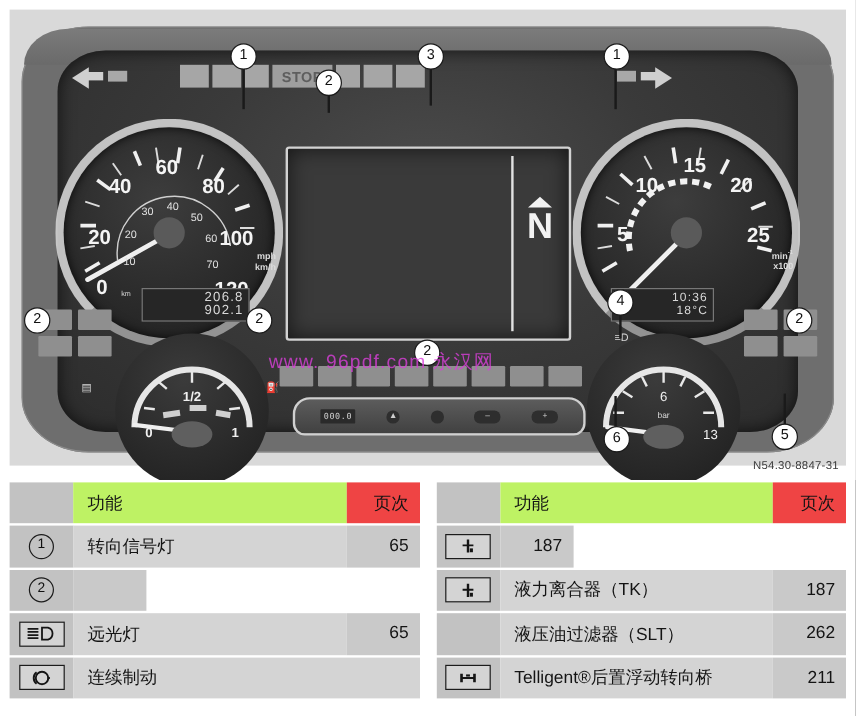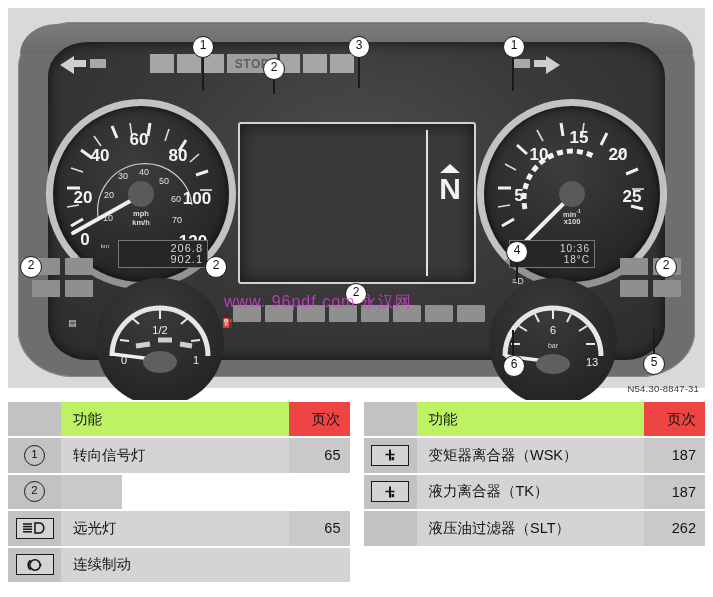--- a/index.html
+++ b/index.html
@@ -65,26 +65,26 @@
     box-shadow:inset 0 0 10px #000;
   }
   .gauge-ring{
     position:absolute;inset:-6px;border-radius:50%;
     border:7px solid #cfcfcf;
     border-bottom-color:#9b9b9b;
     opacity:.92;
   }
   .gauge svg{position:absolute;inset:0;}
   .unit-lbl{
-    position:absolute;left:0;right:0;text-align:center;
+    position:absolute;left:0;right:0;text-align:right;
     color:#dcdcdc;font-size:7.5px;line-height:9px;font-weight:bold;
   }
 
   
-  .fuel{left:96px;top:278px;width:128px;height:128px;}
+  .fuel{left:96px;top:278px;width:128px;height:128px;font-weight:bold;}
   .press{right:96px;top:278px;width:128px;height:128px;}
   .small-face{
     position:absolute;inset:0;border-radius:50%;
     background:radial-gradient(circle at 45% 30%, #3b3b3b 0%, #292929 60%, #1d1d1d 100%);
   }
 
   
   .lcd{
     position:absolute;left:238px;top:122px;width:234px;height:158px;
     background:#3a3a3a;border:2px solid #d2d2d2;border-radius:3px;
@@ -390,20 +390,33 @@
       <div class="lamp"></div>
       <div class="lamp"></div>
       <div class="lamp"></div>
       <div class="lamp"></div>
       <div class="lamp"></div>
       <div class="lamp"></div>
       <div class="lamp"></div>
       <div class="lamp"></div>
     </div>
 
+    <div class="ctrl-pod">
+      <div class="pod-lcd">000.0</div>
+      <div class="pod-btn round">
+          <span class="gl">▲</span>
+        </div>
+      <div class="pod-btn round"></div>
+      <div class="pod-btn">
+          <span class="gl">–</span>
+        </div>
+      <div class="pod-btn">
+          <span class="gl">+</span>
+        </div>
+    </div>
 
     <div class="tell-glyph" style="left:68px;top:318px;">▤</div>
     <div class="tell-glyph" style="left:222px;top:318px;">⛽</div>
     <div class="tell-glyph" style="left:512px;top:276px;">≡D</div>
 
     <div class="watermark">www. 96pdf.com  永汉网</div>
 
     <div class="leader" style="left:202px;top:57px;width:1.6px;height:34px;"></div>
     <div class="callout" style="left:192px;top:36px;">1</div>
 
@@ -501,21 +514,20 @@
       <div class="trow">
         <div class="c-icon">
           <span class="iconbox">
             <svg width="30" height="14" viewBox="0 0 30 14">
               <line x1="15" y1="1.5" x2="15" y2="12.5" stroke="#151515" stroke-width="2"></line>
               <line x1="10.5" y1="6.5" x2="19.5" y2="6.5" stroke="#151515" stroke-width="1.6"></line>
               <rect x="16.5" y="9" width="2.6" height="3.2" fill="#151515"></rect>
             </svg>
           </span>
         </div>
-        <div class="c-fn">变矩器离合器（WSK）</div>
         <div class="c-pg">187</div>
       </div>
 
       <div class="trow">
         <div class="c-icon">
           <span class="iconbox">
             <svg width="30" height="14" viewBox="0 0 30 14">
               <line x1="15" y1="1.5" x2="15" y2="12.5" stroke="#151515" stroke-width="2"></line>
               <line x1="10.5" y1="6.5" x2="19.5" y2="6.5" stroke="#151515" stroke-width="1.6"></line>
               <rect x="16.5" y="9" width="2.6" height="3.2" fill="#151515"></rect>
@@ -525,16 +537,32 @@
         <div class="c-fn">液力离合器（TK）</div>
         <div class="c-pg">187</div>
       </div>
 
       <div class="trow">
         <div class="c-icon"></div>
         <div class="c-fn">液压油过滤器（SLT）</div>
         <div class="c-pg">262</div>
       </div>
 
+      <div class="trow">
+        <div class="c-icon">
+          <span class="iconbox">
+            <svg width="30" height="14" viewBox="0 0 30 14">
+              <line x1="10" y1="7" x2="20" y2="7" stroke="#151515" stroke-width="1.8"></line>
+              <line x1="9.6" y1="3.5" x2="9.6" y2="10.5" stroke="#151515" stroke-width="2.2"></line>
+              <line x1="20.4" y1="3.5" x2="20.4" y2="10.5" stroke="#151515" stroke-width="2.2"></line>
+              <rect x="13.4" y="4" width="3.2" height="1.8" fill="#151515"></rect>
+            </svg>
+          </span>
+        </div>
+        <div class="c-fn">
+            <span>Telligent®后置浮动转向桥</span>
+          </div>
+        <div class="c-pg">211</div>
+      </div>
     </div>
 
   </div>
 </div>
 
 </body></html>

